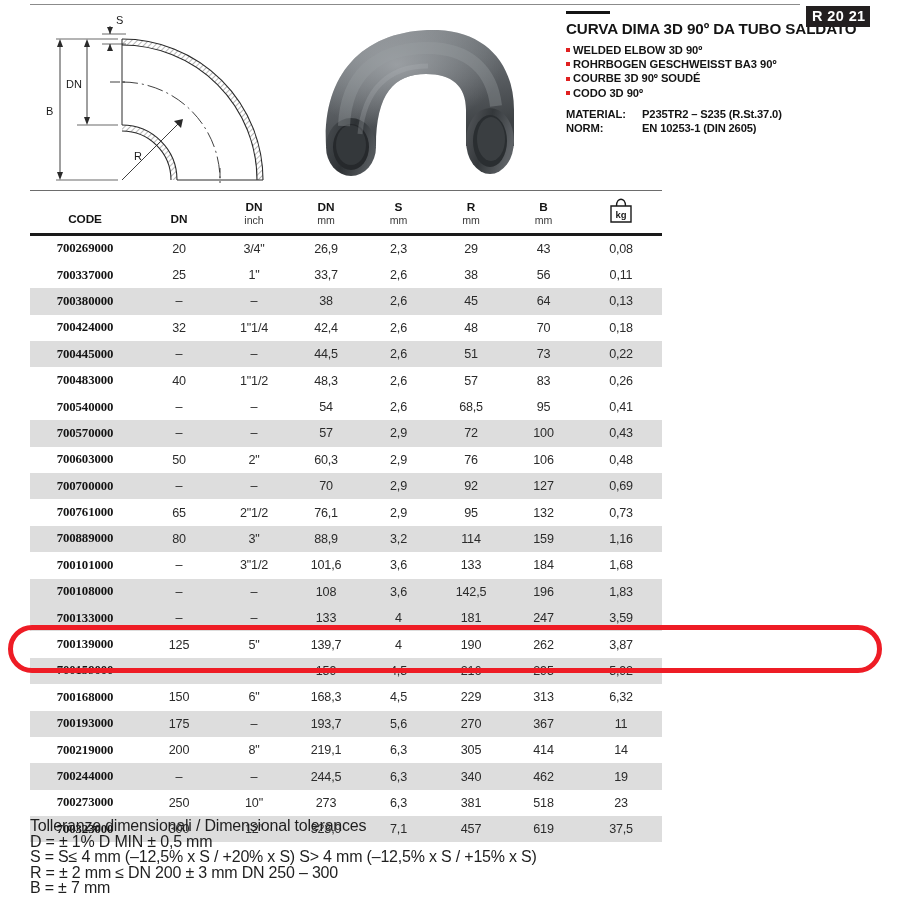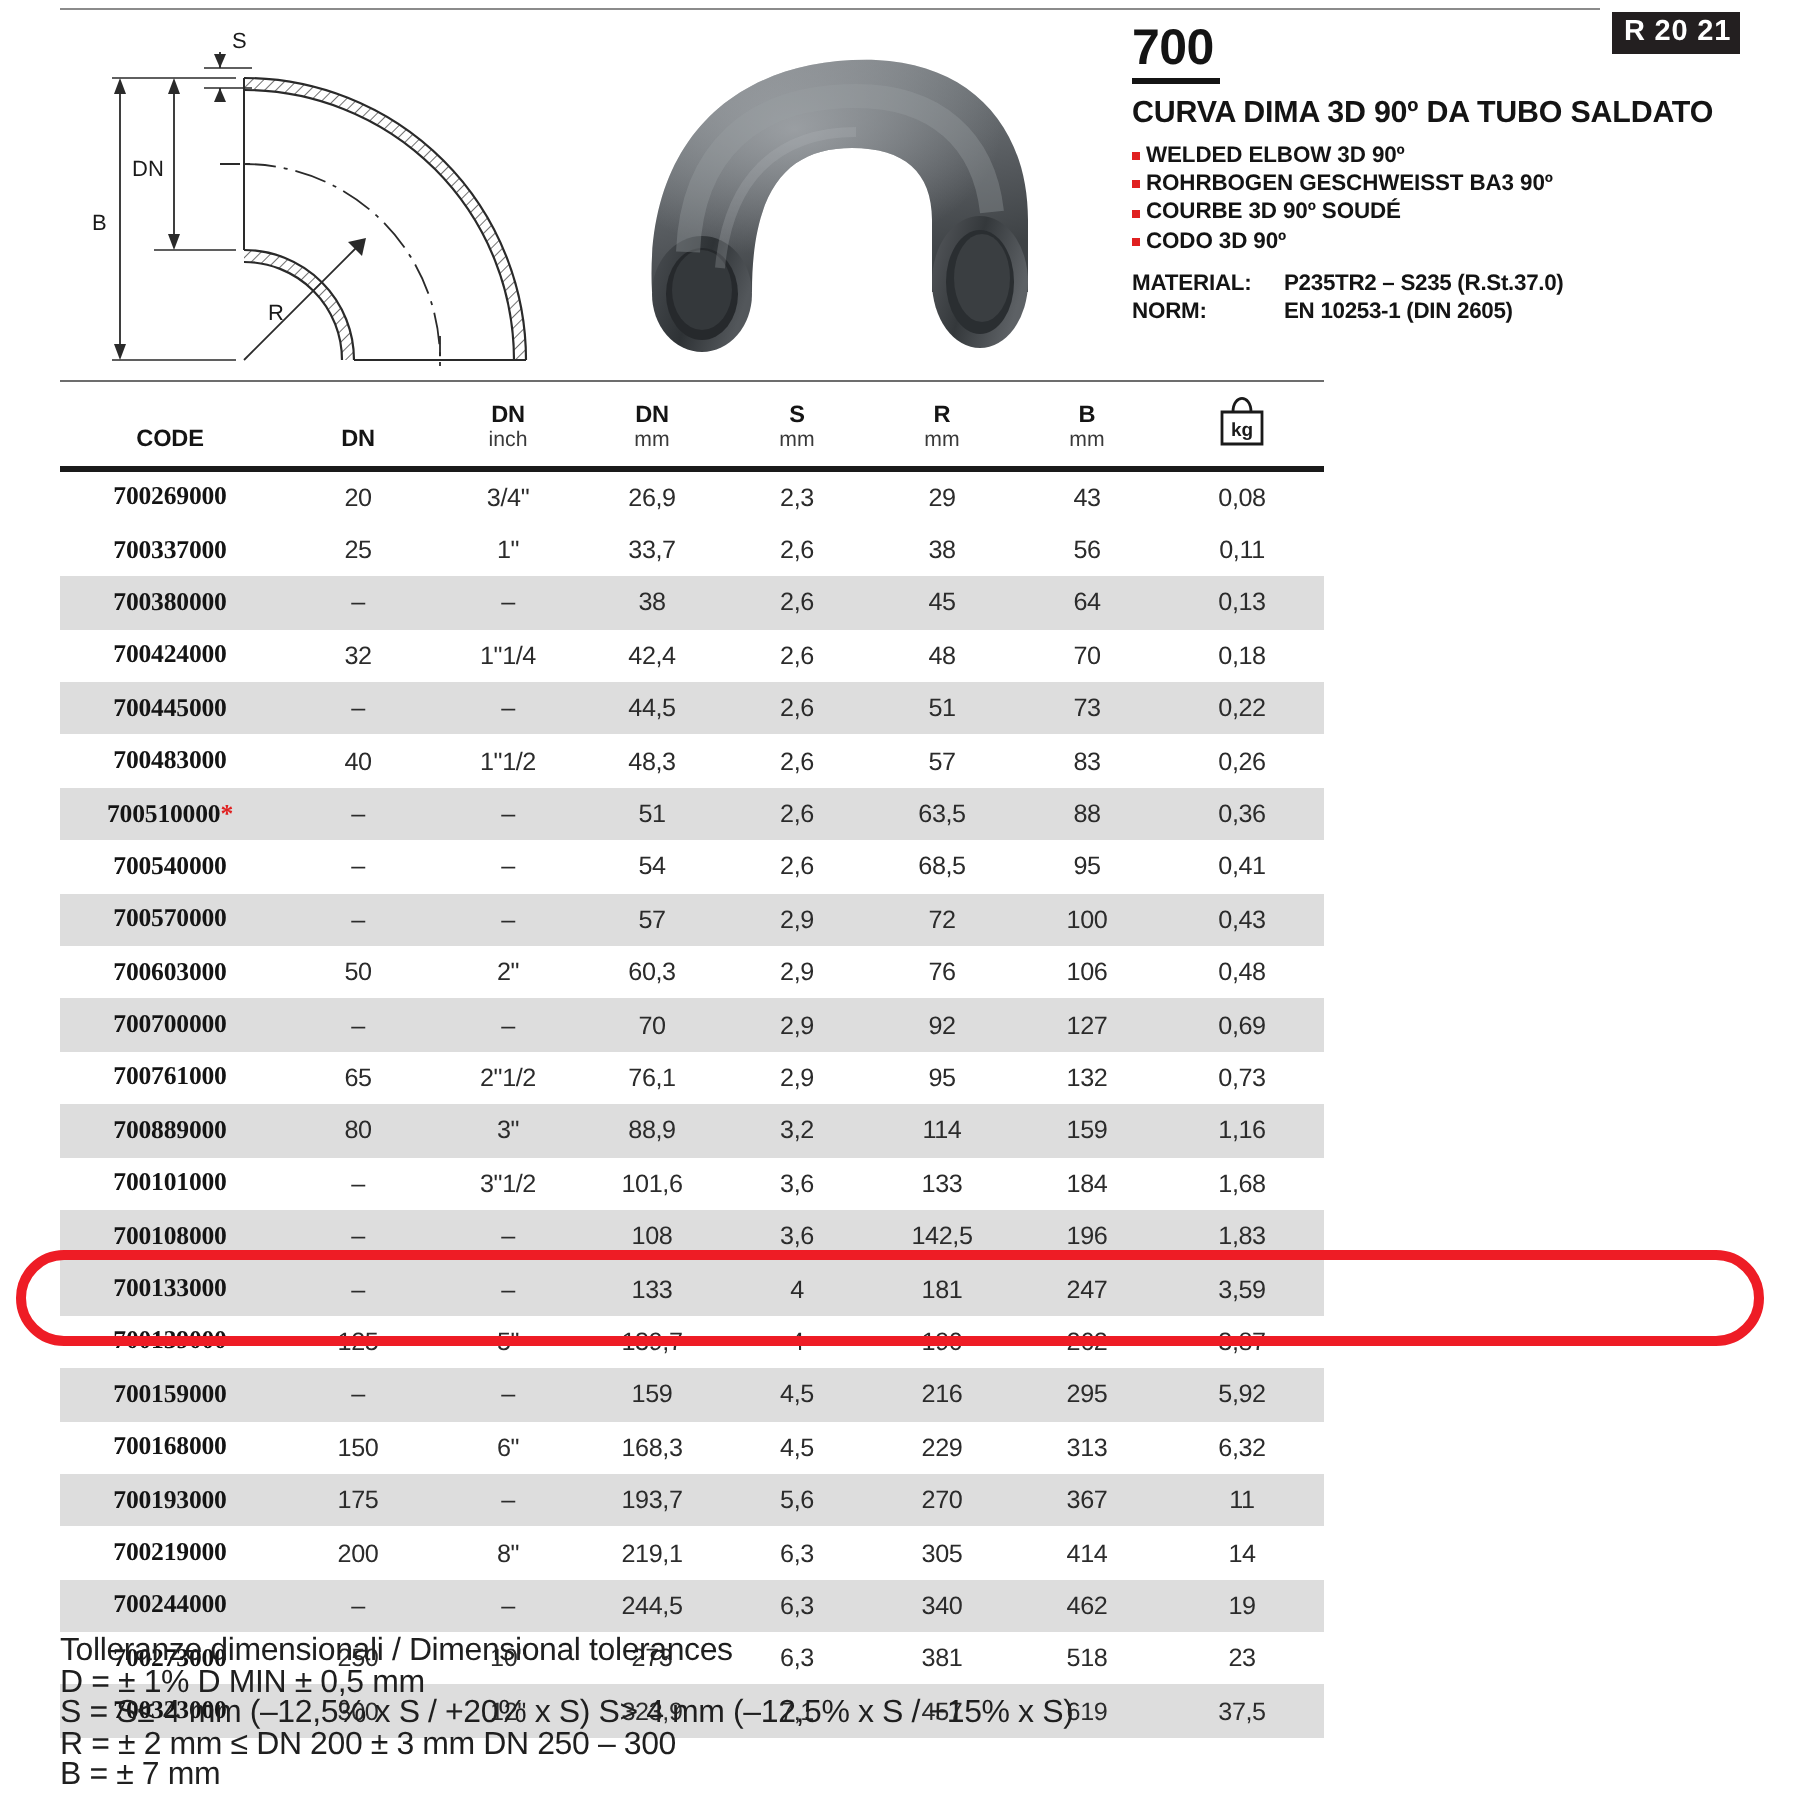--- a/index.html
+++ b/index.html
@@ -259,21 +259,20 @@
     <ellipse cx="190" cy="127" rx="24" ry="33" fill="url(#lipR)"></ellipse>
     <ellipse cx="190" cy="127" rx="17" ry="26" fill="#2a2e31"></ellipse>
     <ellipse cx="191" cy="125" rx="14" ry="22" fill="#3a3e41"></ellipse>
 
     <path d="M 44 112 C 46 62 76 34 128 34 C 168 34 192 56 196 92" stroke="#9ba0a4" stroke-opacity="0.35" stroke-width="12" fill="none"></path>
     <path d="M 60 120 C 64 76 88 52 128 52" stroke="#b3b8bc" stroke-opacity="0.25" stroke-width="5" fill="none"></path>
   </svg>
 </div>
 
 <div class="header-block">
-  <div class="code-number">700</div>
   <div class="code-rule"></div>
   <div class="title-it">CURVA DIMA 3D 90º DA TUBO SALDATO</div>
 
   <div class="trans-list">
     <div class="trans-row">
       <span class="bullet"></span>
       <span>WELDED ELBOW 3D 90º</span>
     </div>
     <div class="trans-row">
       <span class="bullet"></span>
@@ -420,30 +419,20 @@
         <tr>
           <td class="code">700483000</td>
           <td>40</td>
           <td>1"1/2</td>
           <td>48,3</td>
           <td>2,6</td>
           <td>57</td>
           <td>83</td>
           <td>0,26</td>
         </tr>
-        <tr class="alt">
-          <td class="code">700510000<span class="star">*</span></td>
-          <td>–</td>
-          <td>–</td>
-          <td>51</td>
-          <td>2,6</td>
-          <td>63,5</td>
-          <td>88</td>
-          <td>0,36</td>
-        </tr>
         <tr>
           <td class="code">700540000</td>
           <td>–</td>
           <td>–</td>
           <td>54</td>
           <td>2,6</td>
           <td>68,5</td>
           <td>95</td>
           <td>0,41</td>
         </tr>

